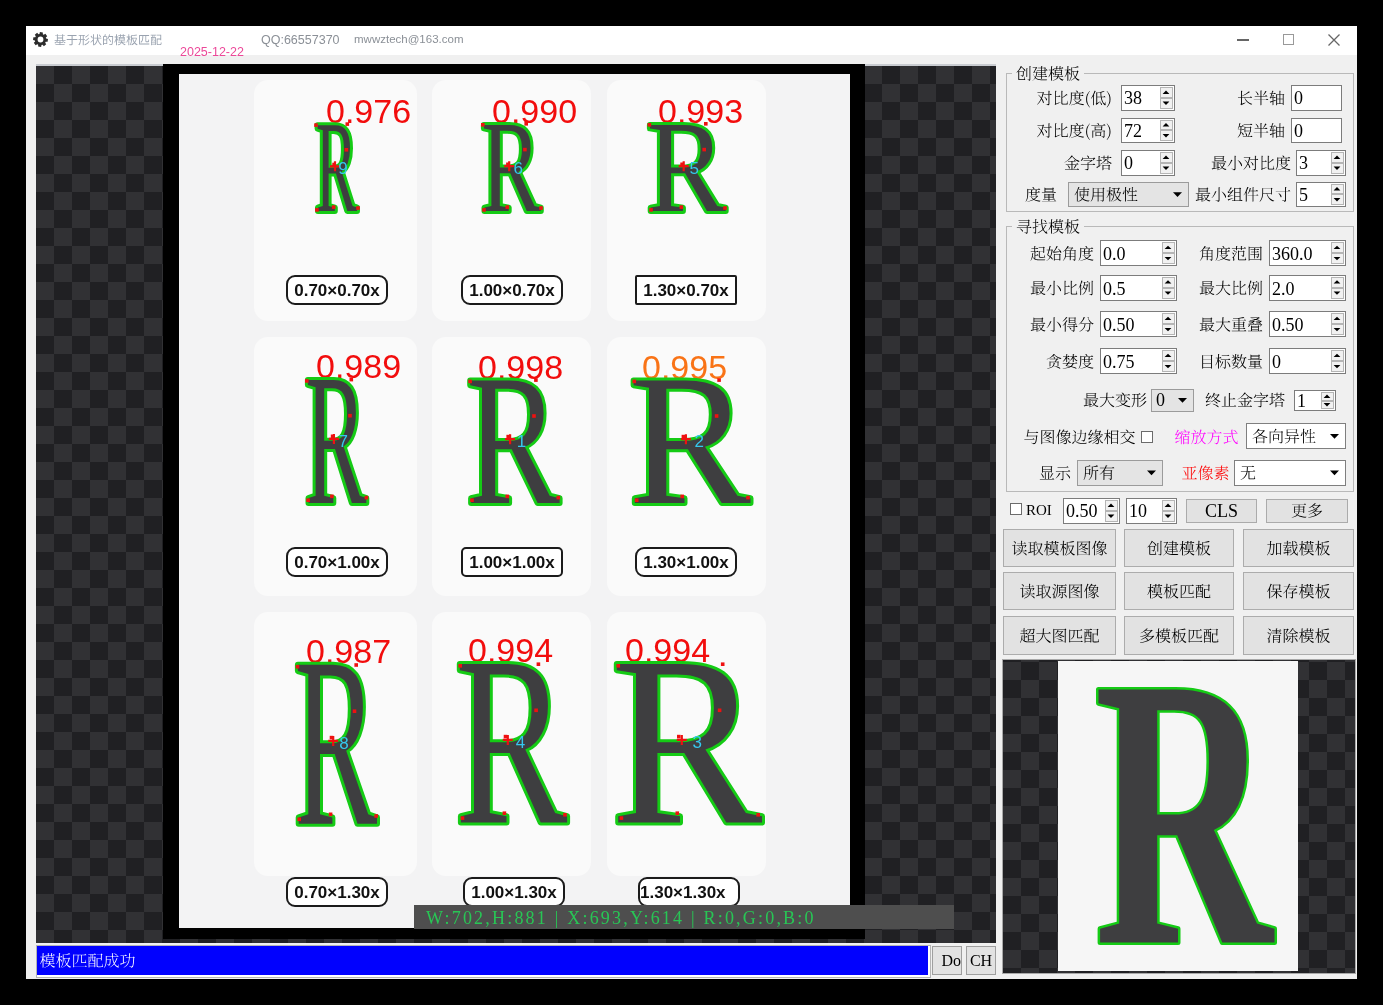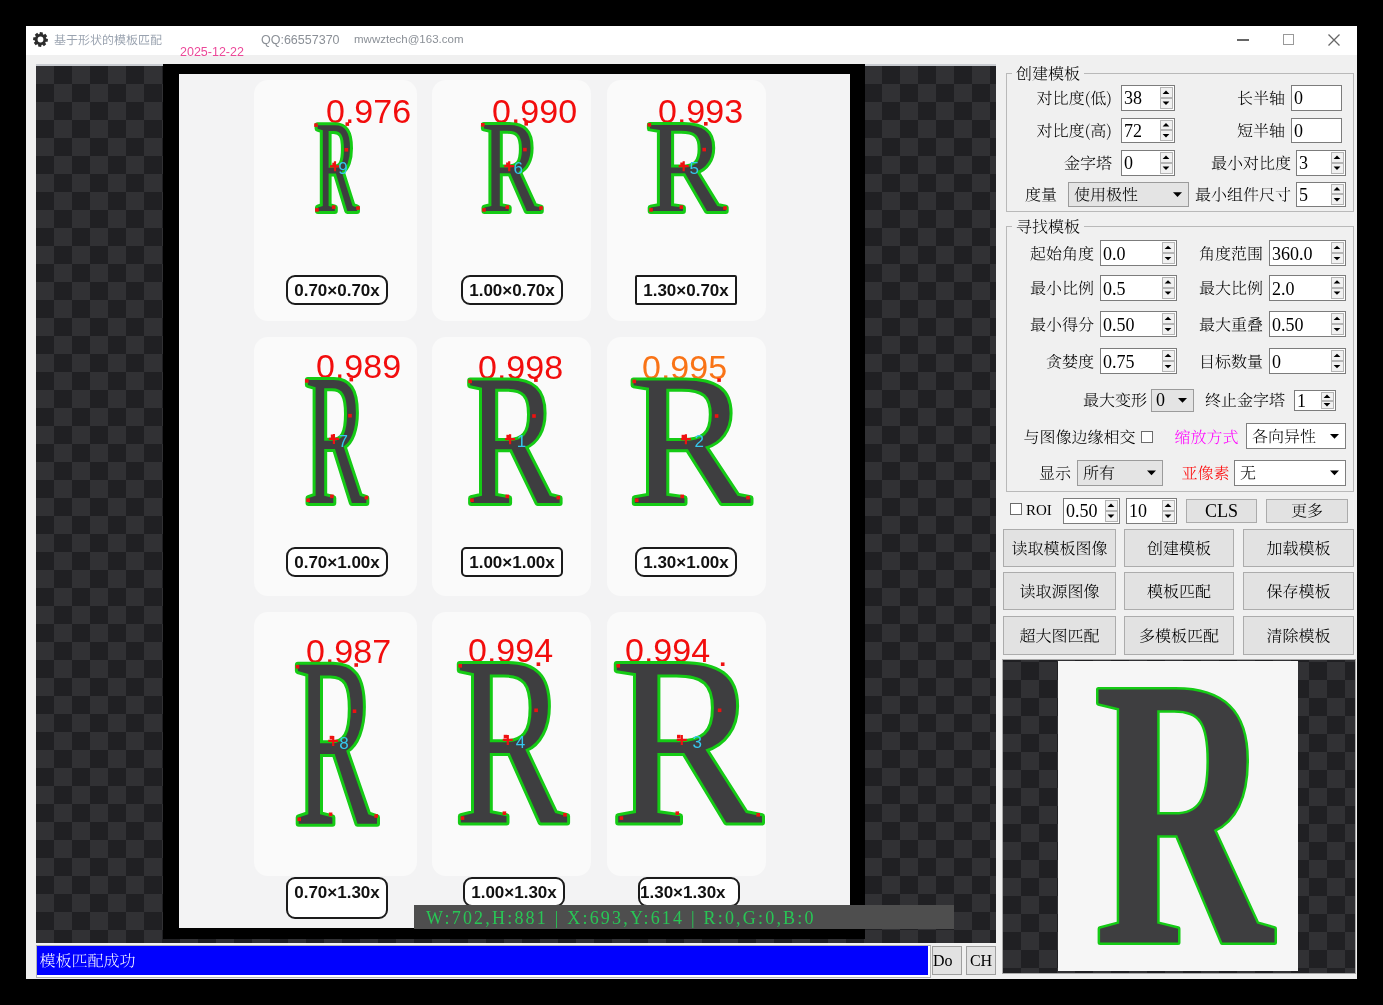--- a/index.html
+++ b/index.html
@@ -19,37 +19,37 @@
 <div style="position:absolute;left:432px;top:612px;width:159px;height:264px;background:#fafafa;border-radius:14px"></div>
 <div style="position:absolute;left:607px;top:80px;width:159px;height:241px;background:#fafafa;border-radius:14px"></div>
 <div style="position:absolute;left:607px;top:337px;width:159px;height:259px;background:#fafafa;border-radius:14px"></div>
 <div style="position:absolute;left:607px;top:612px;width:159px;height:264px;background:#fafafa;border-radius:14px"></div>
 <div style="position:absolute;left:286px;top:275px;width:102px;height:30px;background:#fff;border:2px solid #1b1b1b;border-radius:9px;box-sizing:border-box;font:bold 17px 'Liberation Sans',sans-serif;color:#111;text-align:center;line-height:27px">0.70×0.70x</div>
 <div style="position:absolute;left:461px;top:275px;width:102px;height:30px;background:#fff;border:2px solid #1b1b1b;border-radius:9px;box-sizing:border-box;font:bold 17px 'Liberation Sans',sans-serif;color:#111;text-align:center;line-height:27px">1.00×0.70x</div>
 <div style="position:absolute;left:635px;top:275px;width:102px;height:30px;background:#fff;border:2px solid #1b1b1b;border-radius:2px;box-sizing:border-box;font:bold 17px 'Liberation Sans',sans-serif;color:#111;text-align:center;line-height:27px">1.30×0.70x</div>
 <div style="position:absolute;left:286px;top:547px;width:102px;height:30px;background:#fff;border:2px solid #1b1b1b;border-radius:9px;box-sizing:border-box;font:bold 17px 'Liberation Sans',sans-serif;color:#111;text-align:center;line-height:27px">0.70×1.00x</div>
 <div style="position:absolute;left:461px;top:547px;width:102px;height:30px;background:#fff;border:2px solid #1b1b1b;border-radius:5px;box-sizing:border-box;font:bold 17px 'Liberation Sans',sans-serif;color:#111;text-align:center;line-height:27px">1.00×1.00x</div>
 <div style="position:absolute;left:635px;top:547px;width:102px;height:30px;background:#fff;border:2px solid #1b1b1b;border-radius:9px;box-sizing:border-box;font:bold 17px 'Liberation Sans',sans-serif;color:#111;text-align:center;line-height:27px">1.30×1.00x</div>
-<div style="position:absolute;left:286px;top:877px;width:102px;height:42px;background:#fff;border:2px solid #1b1b1b;border-radius:9px;box-sizing:border-box;font:bold 17px 'Liberation Sans',sans-serif;color:#111;text-align:center;line-height:27px">0.70×1.30x</div>
+<div style="position:absolute;left:286px;top:877px;width:102px;height:30px;background:#fff;border:2px solid #1b1b1b;border-radius:9px;box-sizing:border-box;font:bold 17px 'Liberation Sans',sans-serif;color:#111;text-align:center;line-height:27px">0.70×1.30x</div>
 <div style="position:absolute;left:463px;top:877px;width:102px;height:30px;background:#fff;border:2px solid #1b1b1b;border-radius:9px;box-sizing:border-box;font:bold 17px 'Liberation Sans',sans-serif;color:#111;text-align:center;line-height:27px">1.00×1.30x</div>
 <div style="position:absolute;left:638px;top:877px;width:102px;height:30px;background:#fff;border:2px solid #1b1b1b;border-radius:9px;box-sizing:border-box;font:bold 17px 'Liberation Sans',sans-serif;color:#111;text-align:left;line-height:27px">1.30×1.30x</div>
 <div style="position:absolute;left:326px;top:92px;font:34px 'Liberation Sans',sans-serif;color:#f20d0d">0.976</div>
 <div style="position:absolute;left:492px;top:92px;font:34px 'Liberation Sans',sans-serif;color:#f20d0d">0.990</div>
 <div style="position:absolute;left:658px;top:92px;font:34px 'Liberation Sans',sans-serif;color:#f20d0d">0.993</div>
 <div style="position:absolute;left:316px;top:347px;font:34px 'Liberation Sans',sans-serif;color:#f20d0d">0.989</div>
 <div style="position:absolute;left:478px;top:348px;font:34px 'Liberation Sans',sans-serif;color:#f20d0d">0.998</div>
 <div style="position:absolute;left:642px;top:348px;font:34px 'Liberation Sans',sans-serif;color:#f97316">0.995</div>
 <div style="position:absolute;left:306px;top:632px;font:34px 'Liberation Sans',sans-serif;color:#f20d0d">0.987</div>
 <div style="position:absolute;left:468px;top:631px;font:34px 'Liberation Sans',sans-serif;color:#f20d0d">0.994</div>
 <div style="position:absolute;left:625px;top:631px;font:34px 'Liberation Sans',sans-serif;color:#f20d0d">0.994</div>
 <div style="position:absolute;left:414px;top:905px;width:540px;height:24px;background:#4e4e4e"></div>
 <div style="position:absolute;left:426px;top:908px;font:18px 'Liberation Serif',serif;letter-spacing:2.2px;color:#28c655">W:702,H:881 | X:693,Y:614 | R:0,G:0,B:0</div>
 <div style="position:absolute;left:36px;top:945px;width:893px;height:31px;background:#fff;border:1px solid #b5b5b5"></div>
 <div style="position:absolute;left:37px;top:946px;width:891px;height:29px;background:#0101fe"></div>
-<div style="position:absolute;left:932px;top:946px;width:30px;height:29px;background:#e2e2e2;border:1px solid #9f9f9f;box-sizing:border-box;font:16px 'Liberation Serif',serif;color:#000;text-align:left;line-height:27px">Do</div>
+<div style="position:absolute;left:932px;top:946px;width:30px;height:29px;background:#e2e2e2;border:1px solid #9f9f9f;box-sizing:border-box;font:16px 'Liberation Serif',serif;color:#000;text-align:right;line-height:27px">Do</div>
 <div style="position:absolute;left:966px;top:946px;width:30px;height:29px;background:#e2e2e2;border:1px solid #9f9f9f;box-sizing:border-box;font:16px 'Liberation Serif',serif;color:#000;text-align:center;line-height:27px">CH</div>
 <div style="position:absolute;left:1006px;top:73px;width:348px;height:139px;border:1px solid #b9b9b9;box-sizing:border-box"></div>
 <div style="position:absolute;left:1012px;top:64px;width:72.0px;height:18px;background:#f0f0f0"></div>
 <div style="position:absolute;left:1121px;top:85px;width:54px;height:25.5px;background:#fff;border:1px solid #7c7c7c;box-sizing:border-box"></div>
 <div style="position:absolute;left:1159.5px;top:87px;width:13px;height:10.75px;background:#f1f1f1;border:1px solid #b5b5b5;box-sizing:border-box"></div>
 <div style="position:absolute;left:1159.5px;top:97.75px;width:13px;height:10.75px;background:#f1f1f1;border:1px solid #b5b5b5;box-sizing:border-box"></div>
 <div style="position:absolute;left:1124px;top:87px;height:23.5px;font:18px 'Liberation Serif',serif;color:#000;line-height:23.5px">38</div>
 <div style="position:absolute;left:1121px;top:117.5px;width:54px;height:25.5px;background:#fff;border:1px solid #7c7c7c;box-sizing:border-box"></div>
 <div style="position:absolute;left:1159.5px;top:119.5px;width:13px;height:10.75px;background:#f1f1f1;border:1px solid #b5b5b5;box-sizing:border-box"></div>
 <div style="position:absolute;left:1159.5px;top:130.25px;width:13px;height:10.75px;background:#f1f1f1;border:1px solid #b5b5b5;box-sizing:border-box"></div>

